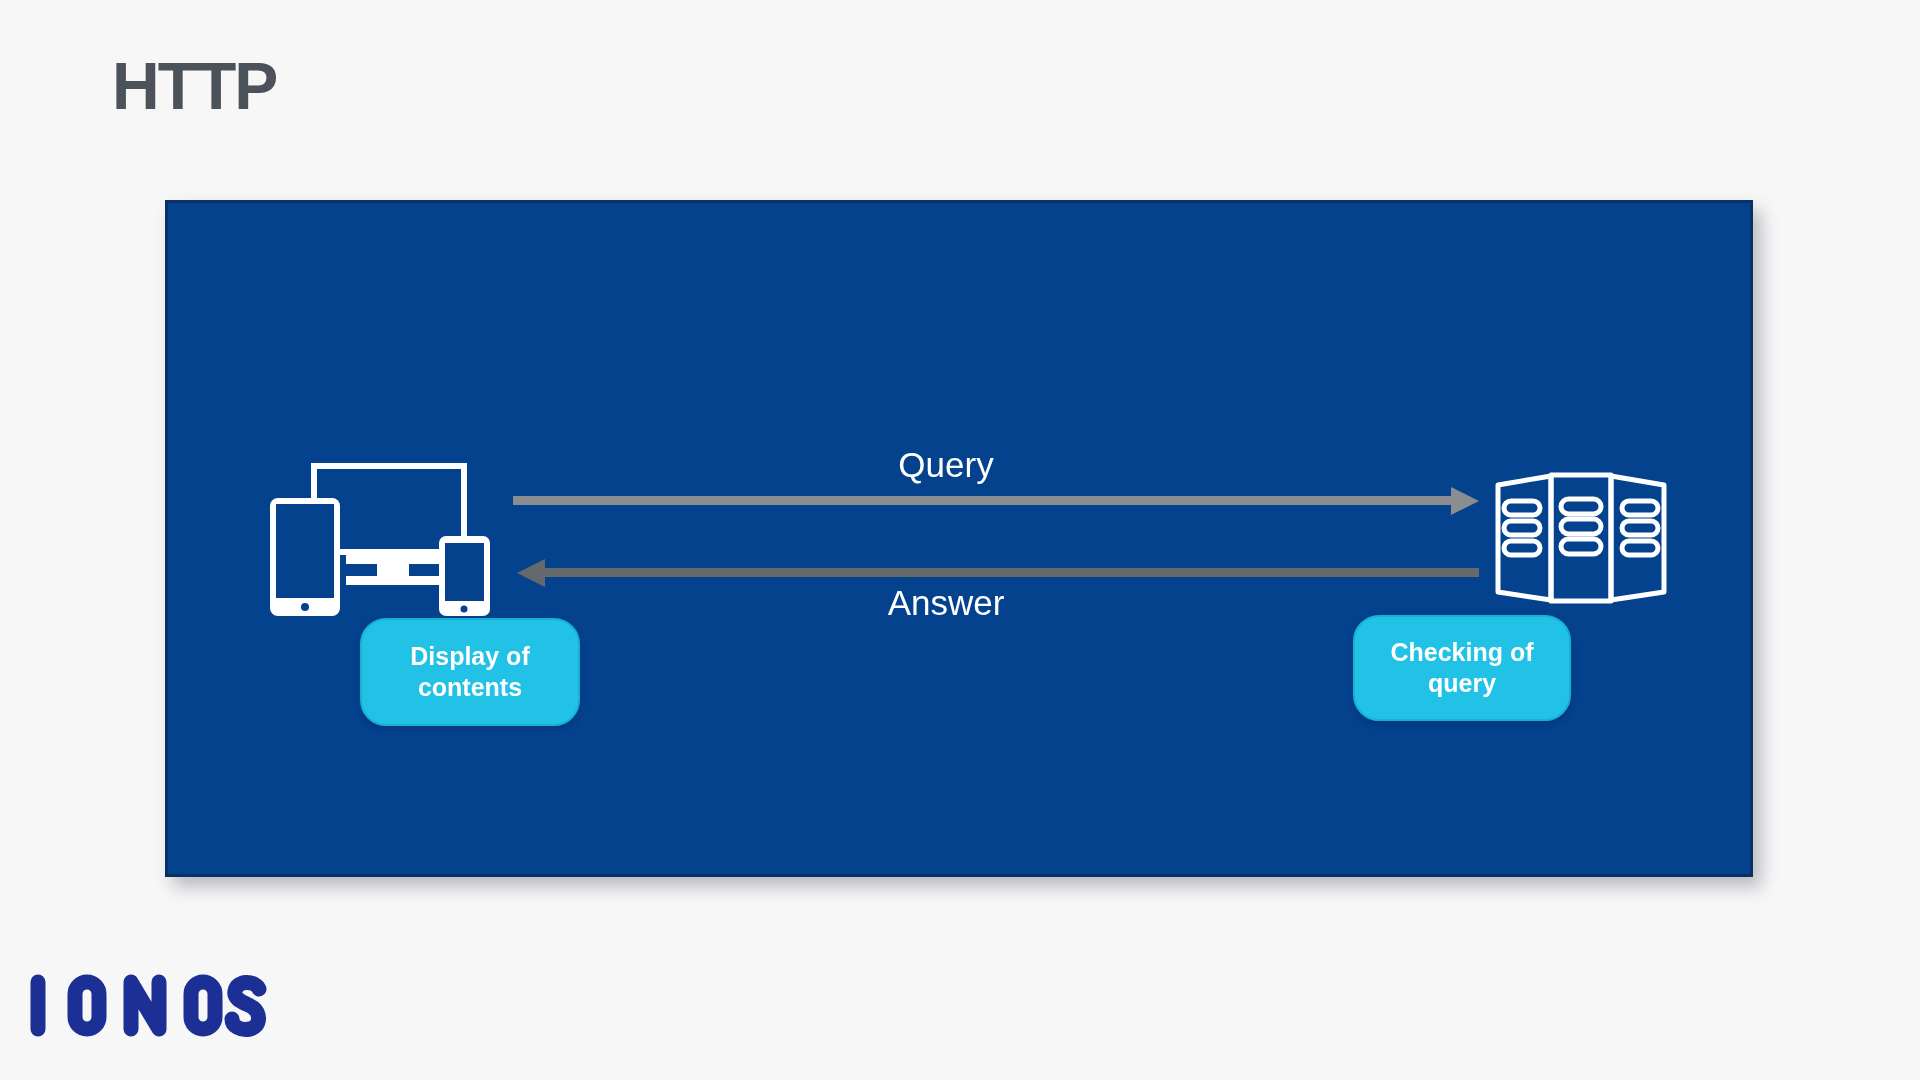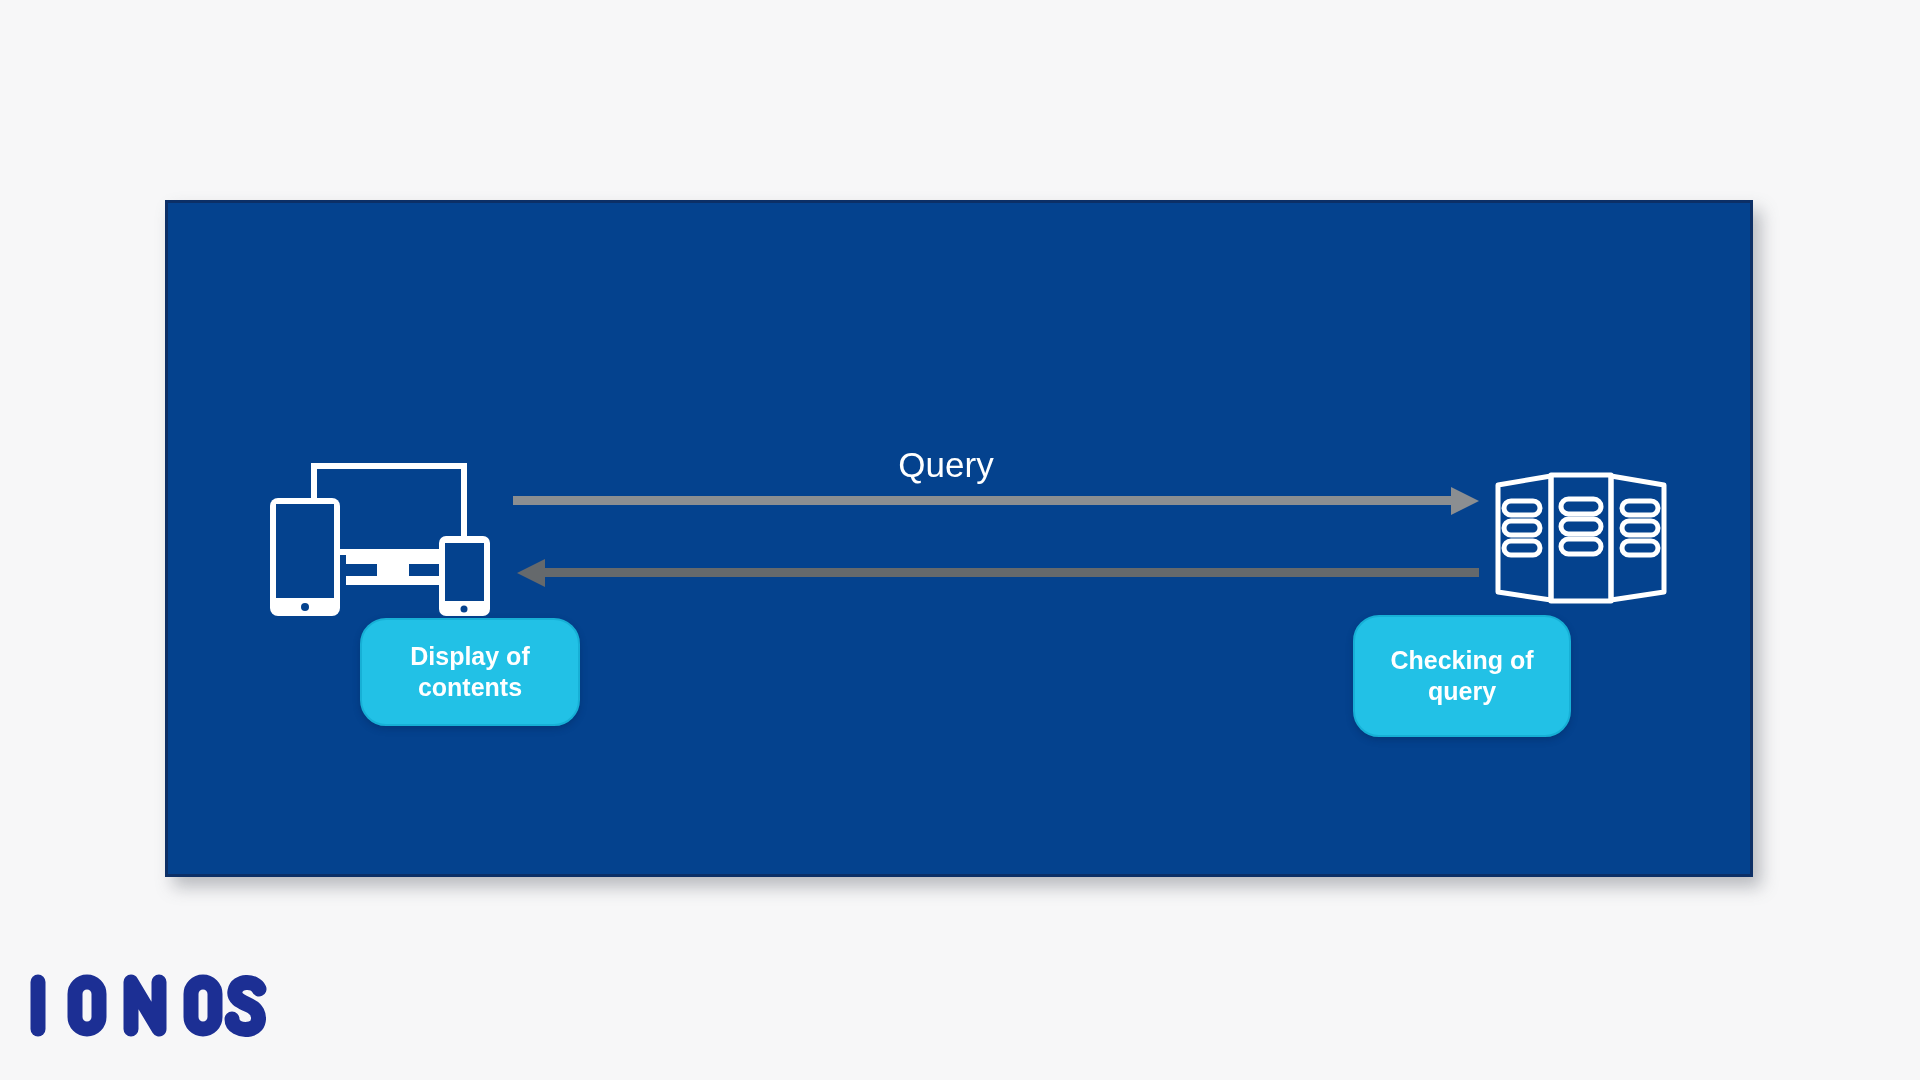--- a/index.html
+++ b/index.html
@@ -51,31 +51,32 @@
   .query-label{top:242px;}
   .answer-label{top:380px;}
 
   
   .caption{position:absolute;background:var(--cyan);border:2px solid var(--cyan-border);
            border-radius:26px;color:var(--white);font-weight:bold;font-size:25px;
            line-height:1.25;text-align:center;display:flex;align-items:center;
            justify-content:center;padding:0 16px;
            box-shadow:0 3px 7px rgba(0,25,70,0.28);}
   .caption-client{left:192px;top:415px;width:220px;height:108px;}
-  .caption-server{left:1185px;top:412px;width:218px;height:122px;}
+  .caption-server{left:1185px;top:412px;width:218px;height:106px;}
 
   
   .logo{position:absolute;left:28px;top:968px;width:240px;height:75px;}
   .lstroke{fill:none;stroke:var(--ionos-blue);stroke-width:15;stroke-linecap:round;stroke-linejoin:round;}
 </style>
 </head>
 <body>
 
 <div class="slide">
 
+  <h1 class="title">HTTP</h1>
 
   <div class="panel">
 
     <svg class="devices-icon" viewBox="0 0 230 155">
 
       <rect class="wstroke" x="49" y="3" width="150" height="86"></rect>
       <rect class="wfill" x="81" y="87" width="94" height="14"></rect>
       <rect class="wfill" x="112" y="101" width="32" height="13"></rect>
       <rect class="wfill" x="81" y="113" width="94" height="9"></rect>
 
@@ -91,20 +92,21 @@
         <circle class="bfill" cx="199" cy="146" r="3.5"></circle>
       </g>
     </svg>
 
     <div class="arrow-shaft q-shaft"></div>
     <div class="q-head"></div>
     <div class="flow-label query-label">Query</div>
 
     <div class="a-head"></div>
     <div class="arrow-shaft a-shaft"></div>
+    <div class="flow-label answer-label">Answer</div>
 
     <svg class="server-icon" viewBox="0 0 180 135">
       <path class="wstroke5" d="M7 14 L60 5 L60 129 L7 121 Z"></path>
       <rect class="wstroke5" x="60" y="4" width="60" height="126"></rect>
       <path class="wstroke5" d="M173 14 L120 5 L120 129 L173 121 Z"></path>
       <rect class="pill" x="13" y="30" width="36" height="14" rx="7"></rect>
       <rect class="pill" x="13" y="50" width="36" height="14" rx="7"></rect>
       <rect class="pill" x="13" y="70" width="36" height="14" rx="7"></rect>
       <rect class="pill" x="70" y="28" width="40" height="15" rx="7.5"></rect>
       <rect class="pill" x="70" y="48" width="40" height="15" rx="7.5"></rect>

